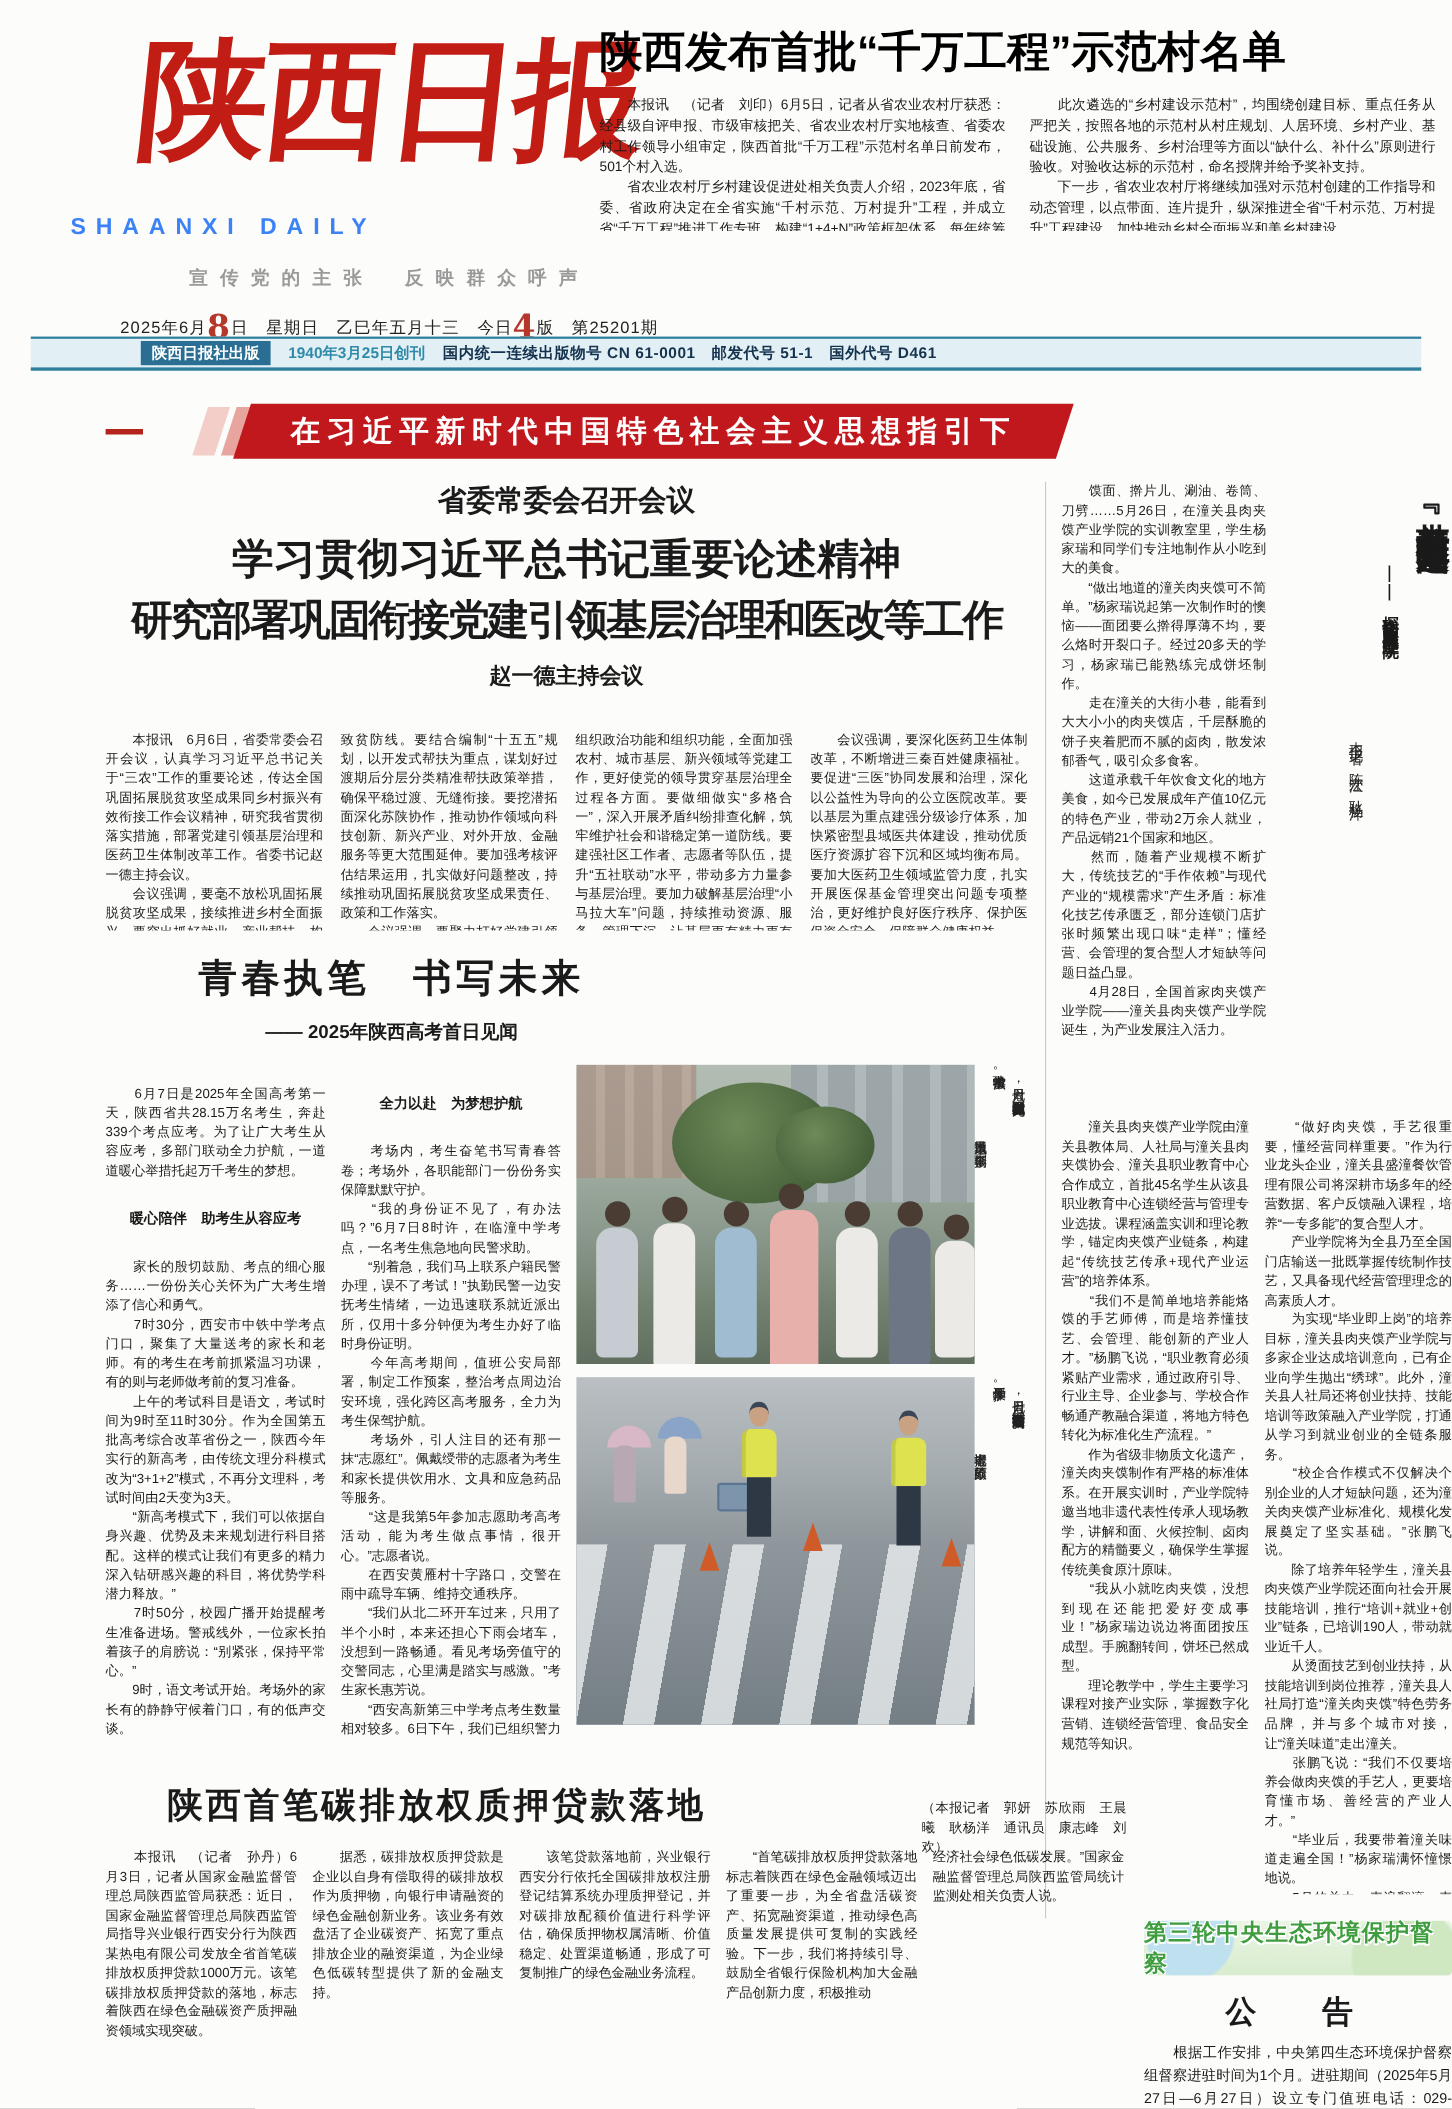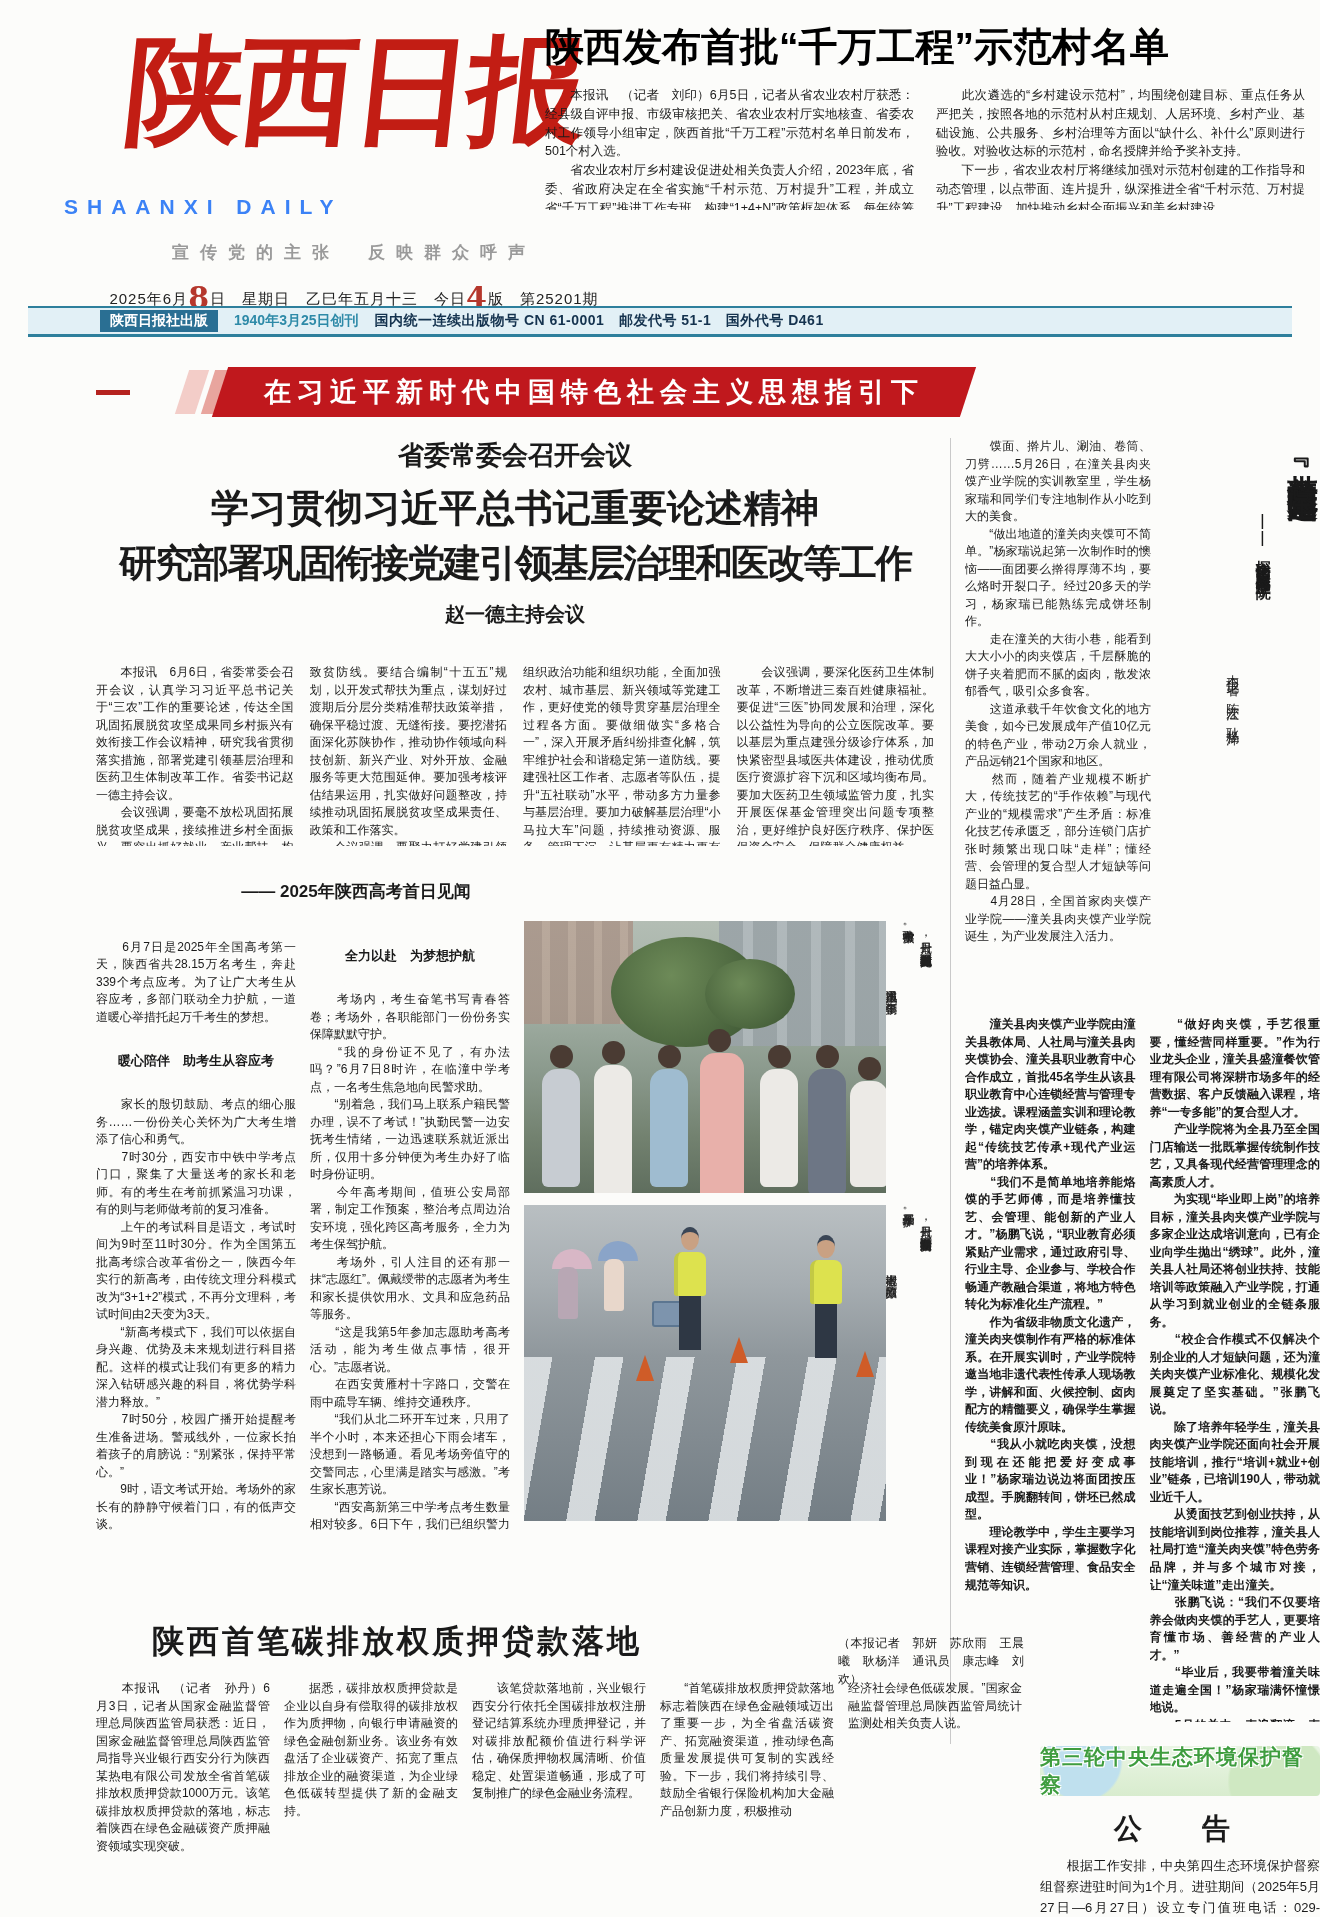--- a/index.html
+++ b/index.html
@@ -15,21 +15,21 @@
   .dateline .bignum{ font-size:30px; color:#b5372c; font-weight:bold; vertical-align:-4px; font-family:"DejaVu Serif",serif; }
 
   
   .top-story{ position:absolute; left:545px; top:20px; width:760px; }
   .ts-headline{ font-size:39px; font-weight:900; color:#000; letter-spacing:0; white-space:nowrap; }
   .ts-deck{ text-align:center; font-size:21px; margin-top:12px; font-weight:bold; }
   .ts-cols{ display:flex; gap:22px; margin-top:12px; }
   .ts-col{ flex:1; height:124px; overflow:hidden; font-size:12.5px; line-height:1.5; text-align:justify; white-space:pre-line; }
 
   
-  .pubbar{ position:absolute; left:28px; right:28px; top:306px; height:31px; background:#e2f0f6; border-top:2px solid #2e7f9c; border-bottom:3px solid #2e7f9c; display:flex; align-items:center; gap:16px; padding-left:72px; font-size:14px; }
+  .pubbar{ position:absolute; left:28px; right:28px; top:306px; height:31px; background:#e2f0f6; border-top:2px solid #2e7f9c; border-bottom:3px solid #2e7f9c; display:flex; align-items:center; gap:16px; padding-left:100px; font-size:14px; }
   .pub-chip{ background:#2a6f93; color:#fff; padding:2px 10px; font-weight:bold; }
   .pub-founded{ color:#2e8aa8; font-weight:bold; }
   .pub-codes{ color:#14324e; font-weight:bold; letter-spacing:0.5px; }
 
   
   .banner-row{ position:absolute; left:96px; top:368px; height:48px; display:flex; align-items:center; }
   .red-dash{ width:34px; height:5px; background:#b5231f; margin-right:52px; }
   .pinkA{ width:20px; height:44px; background:#f3cdc8; transform:skewX(-18deg); margin-right:6px; }
   .pinkB{ width:20px; height:44px; background:#e8a59e; transform:skewX(-18deg); margin-right:-8px; }
   .banner-red{ background:#c0181d; transform:skewX(-18deg); padding:7px 44px; }
@@ -45,21 +45,21 @@
   .lead-col{ flex:1; overflow:hidden; font-size:12px; line-height:1.46; text-align:justify; white-space:pre-line;margin-top:20px; }
 
   
   .rj{ position:absolute; left:950px; top:438px; width:370px; height:1306px; border-left:1px solid #c9c9c9; padding-left:14px; }
   .rj-row1{ display:flex; height:566px; }
   .rj-coltop{ width:186px; height:100%; overflow:hidden; font-size:12px; line-height:1.46; text-align:justify; white-space:pre-line; }
   .rj-head{ flex:1; display:flex; justify-content:flex-end; gap:12px; padding-top:10px; }
   .rj-byline{ writing-mode:vertical-rl; font-size:13px; margin-top:216px; letter-spacing:3px; color:#222; }
   .rj-sub{ writing-mode:vertical-rl; font-size:15px; font-weight:bold; margin-top:66px; letter-spacing:2px; }
   .rj-title{ writing-mode:vertical-rl; font-size:31px; font-weight:900; line-height:1.15; letter-spacing:2px; }
-  .rj-row2{ display:flex; gap:14px; margin-top:12px; height:706px;font-weight:bold; }
+  .rj-row2{ display:flex; gap:14px; margin-top:12px; height:706px; }
   .rj-colbottom{ flex:1; overflow:hidden; font-size:12px; line-height:1.46; text-align:justify; white-space:pre-line; }
 
   
   .gaokao{ position:absolute; left:96px; top:866px; width:842px; }
   .gk-titlebox{ width:520px; text-align:center; }
   .gk-title{ font-size:35px; font-weight:900; letter-spacing:4px; }
   .gk-sub{ font-size:17px; font-weight:bold; margin-top:14px; }
   .gk-content{ display:flex; gap:14px; margin-top:18px; }
   .gk-col{ width:200px; height:614px; overflow:hidden; font-size:12px; line-height:1.46; text-align:justify; white-space:pre-line; }
   .gk-subhead{ text-align:center; font-weight:900; font-size:13px; margin:8px 0; white-space:nowrap; }
@@ -189,20 +189,21 @@
 　　除了培养年轻学生，潼关县肉夹馍产业学院还面向社会开展技能培训，推行“培训+就业+创业”链条，已培训190人，带动就业近千人。
 　　从烫面技艺到创业扶持，从技能培训到岗位推荐，潼关县人社局打造“潼关肉夹馍”特色劳务品牌，并与多个城市对接，让“潼关味道”走出潼关。
 　　张鹏飞说：“我们不仅要培养会做肉夹馍的手艺人，更要培育懂市场、善经营的产业人才。”
 　　“毕业后，我要带着潼关味道走遍全国！”杨家瑞满怀憧憬地说。
 　　5月的关中，麦浪翻滚，麦香与馍香交织，诉说着一个传统产业创新发展的故事。</div>
     </div>
   </aside>
 
   <section class="gaokao">
     <div class="gk-titlebox">
+      <div class="gk-title">青春执笔　书写未来</div>
       <div class="gk-sub">—— 2025年陕西高考首日见闻</div>
     </div>
     <div class="gk-content">
       <div class="gk-col">
         <div style="white-space:pre-line">　　6月7日是2025年全国高考第一天，陕西省共28.15万名考生，奔赴339个考点应考。为了让广大考生从容应考，多部门联动全力护航，一道道暖心举措托起万千考生的梦想。</div>
         <div class="gk-subhead">暖心陪伴　助考生从容应考</div>
         <div style="white-space:pre-line">　　家长的殷切鼓励、考点的细心服务……一份份关心关怀为广大考生增添了信心和勇气。
 　　7时30分，西安市中铁中学考点门口，聚集了大量送考的家长和老师。有的考生在考前抓紧温习功课，有的则与老师做考前的复习准备。
 　　上午的考试科目是语文，考试时间为9时至11时30分。作为全国第五批高考综合改革省份之一，陕西今年实行的新高考，由传统文理分科模式改为“3+1+2”模式，不再分文理科，考试时间由2天变为3天。
 　　“新高考模式下，我们可以依据自身兴趣、优势及未来规划进行科目搭配。这样的模式让我们有更多的精力深入钻研感兴趣的科目，将优势学科潜力释放。”

